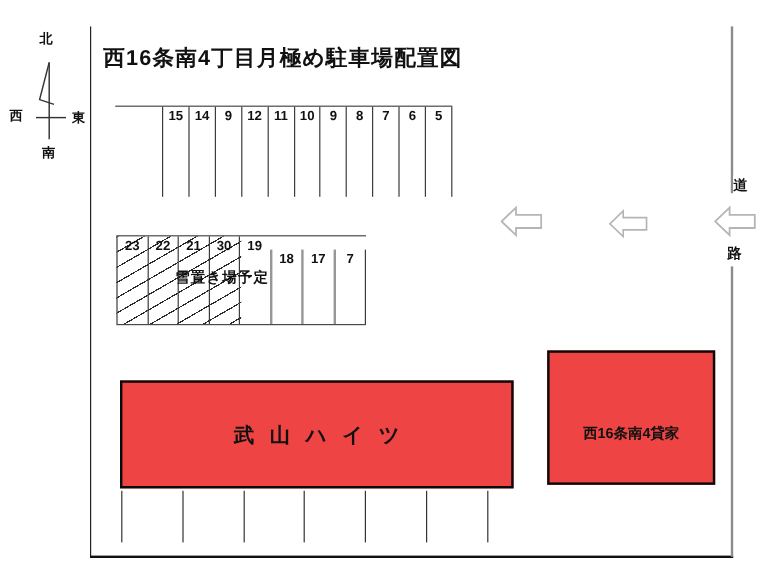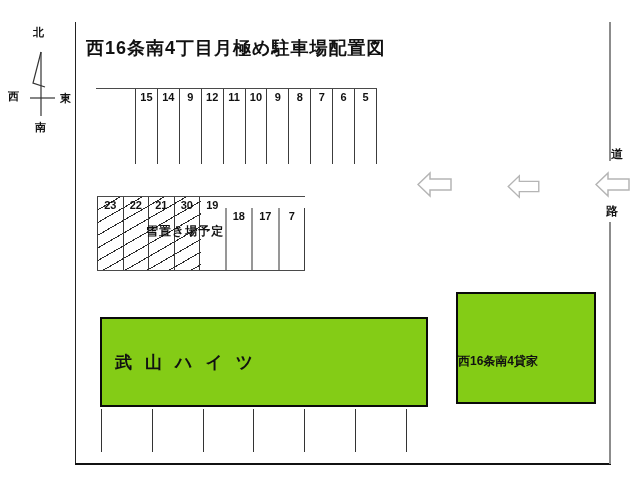--- a/index.html
+++ b/index.html
@@ -37,22 +37,22 @@
              border-top:1px solid #4a4a4a; border-bottom:1px solid #4a4a4a; }
   .cell { flex:1 1 0; border-left:1px solid #3c3c3c;
           text-align:center; font-size:11px; padding-top:2px; position:relative; z-index:2; }
   .row-top .cell:last-child, .row-mid .cell:last-child { border-right:1px solid #3c3c3c; }
   .cell.gray-div { border-left:2px solid #979797;margin-top:11px; }
   .hatch { left:0; top:0; width:50%; height:100%; z-index:1;
            background:repeating-linear-gradient(150deg, #2a2a2a 0 1px, transparent 1px 11px); }
   .snow-label { left:2px; top:26px; font-size:12px; letter-spacing:1px; z-index:3; white-space:nowrap;margin-left:47px; }
 
   
-  .building { border:2px solid #0a0a0a; background:#84cc16; display:flex;
-              align-items:center; }
+  .building { border:2px solid #0a0a0a; background:#ef4444; display:flex;
+              align-items:center; justify-content:center; }
   .bldg-apartment { left:100px; top:317px; width:328px; height:90px;
                     font-size:17px; letter-spacing:13px; text-indent:13px; }
   .bldg-rental { left:456px; top:292px; width:140px; height:112px;
                  align-items:flex-end; font-size:12px; padding-bottom:32px; }
 
   
   .row-bottom { left:101px; top:409px; width:306px; height:43px; }
   .row-bottom .cell { border-left:1px solid #333; }
   .row-bottom .cell:last-child { border-right:1px solid #333; }
 

